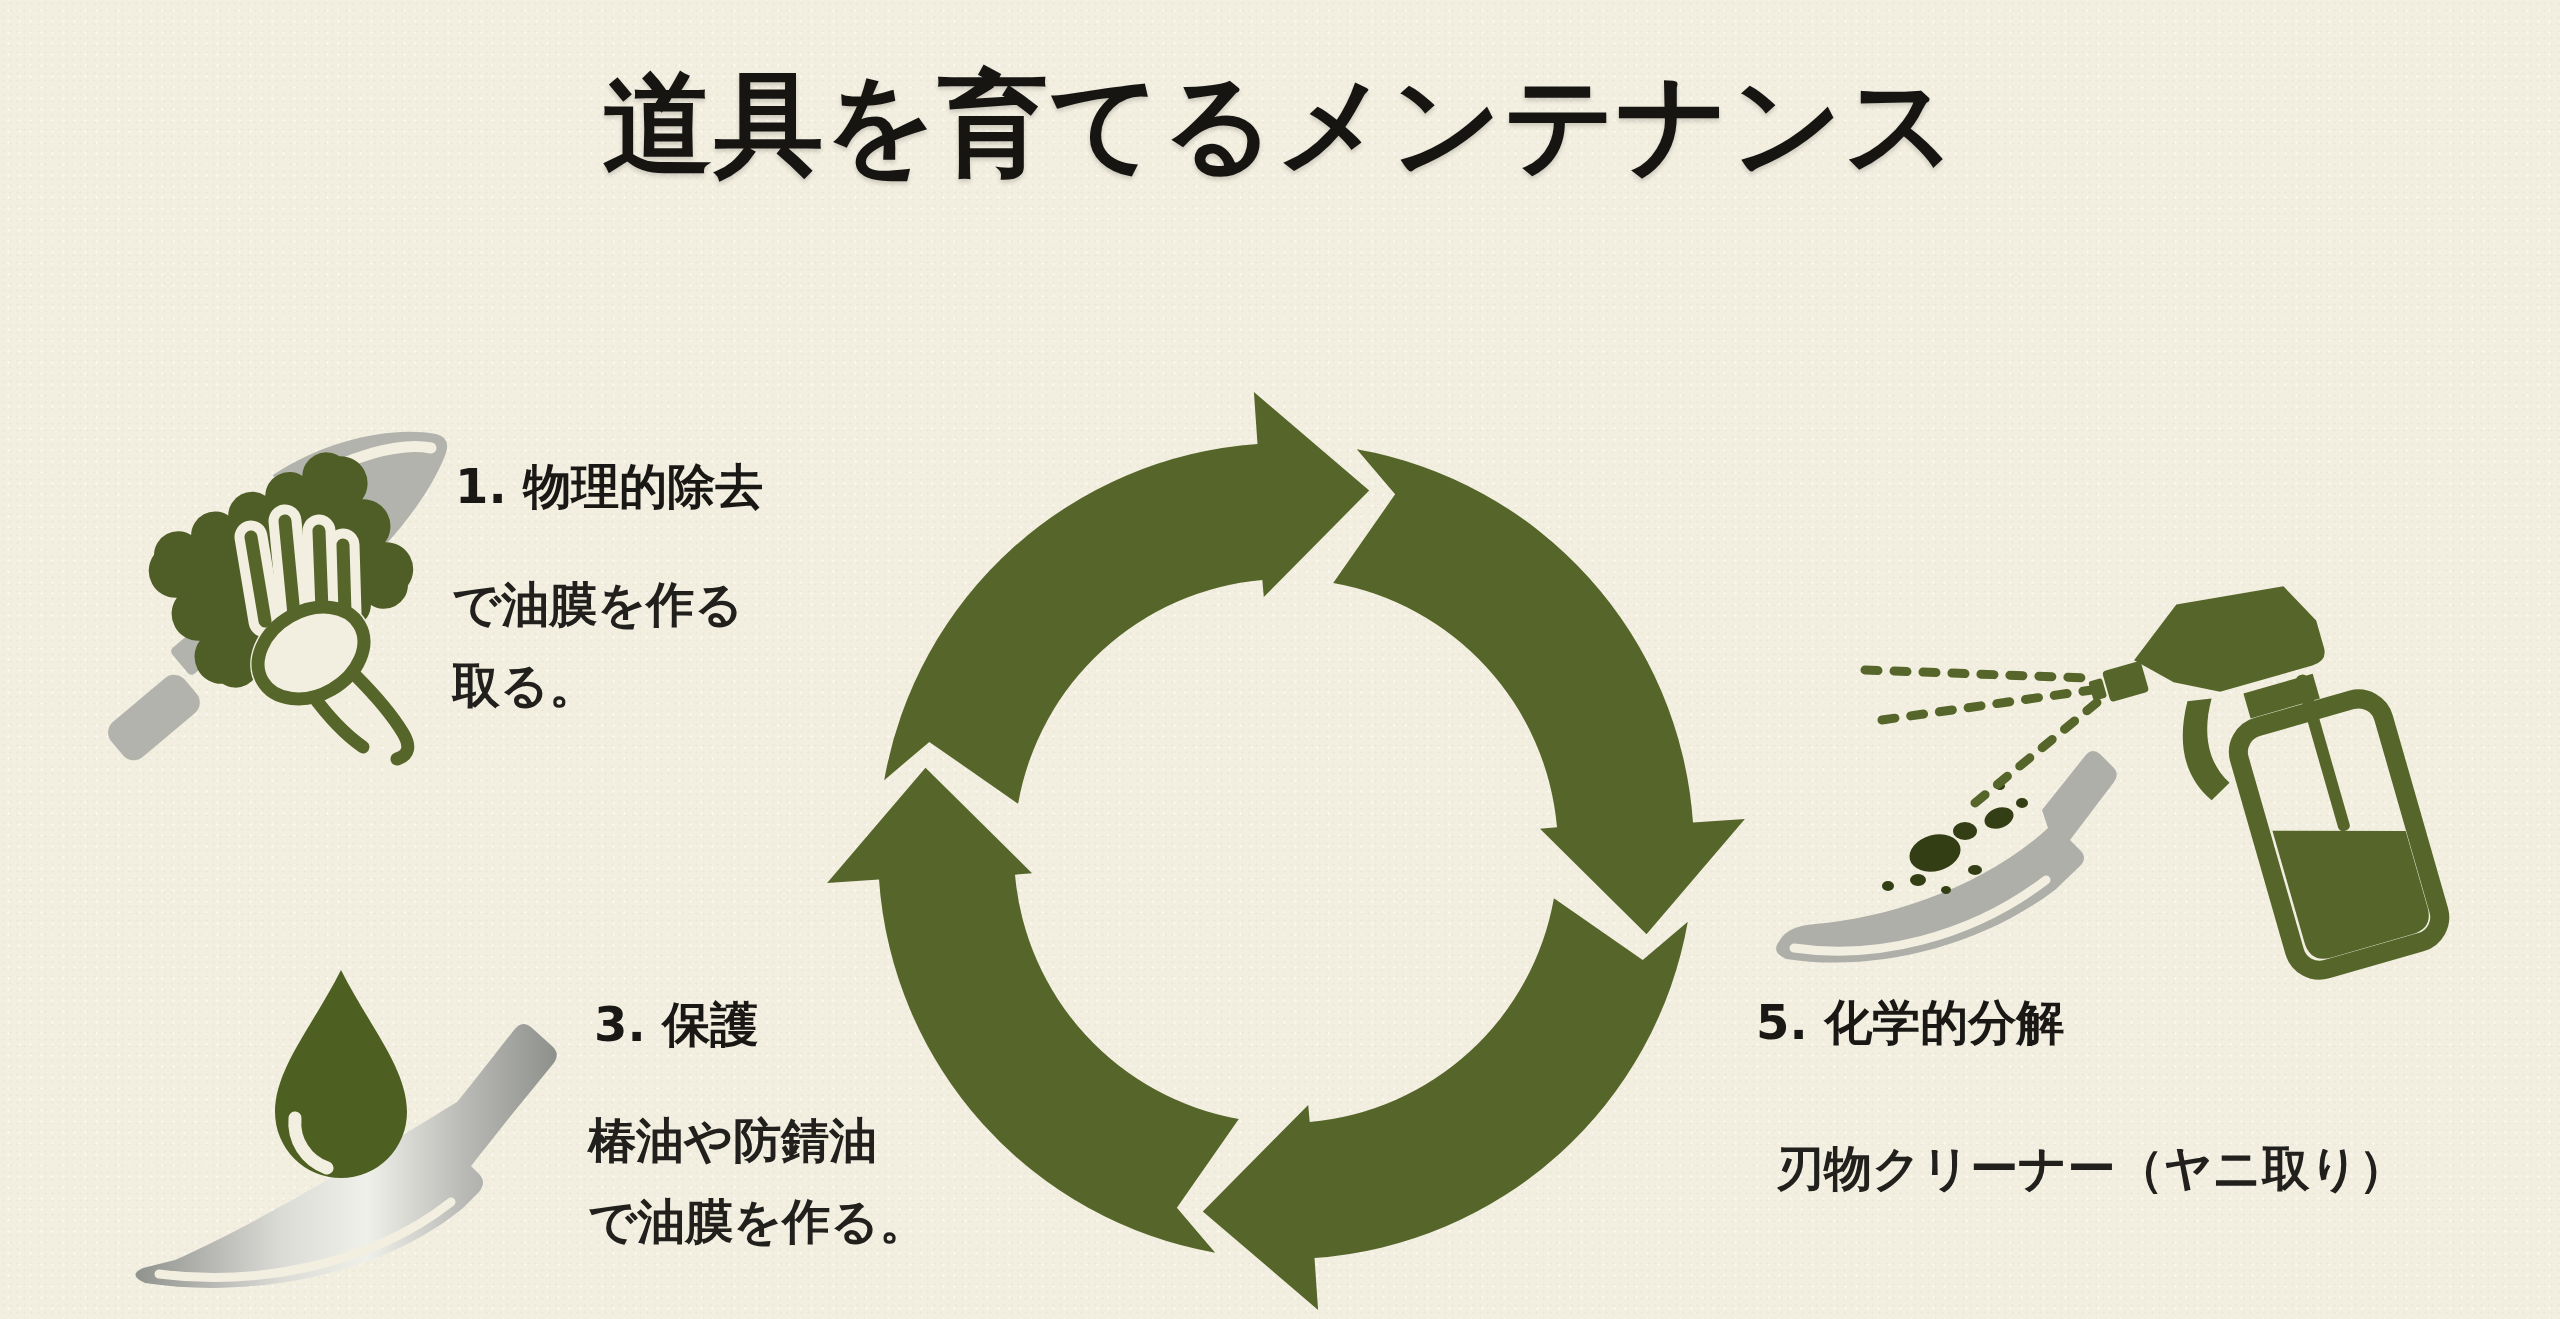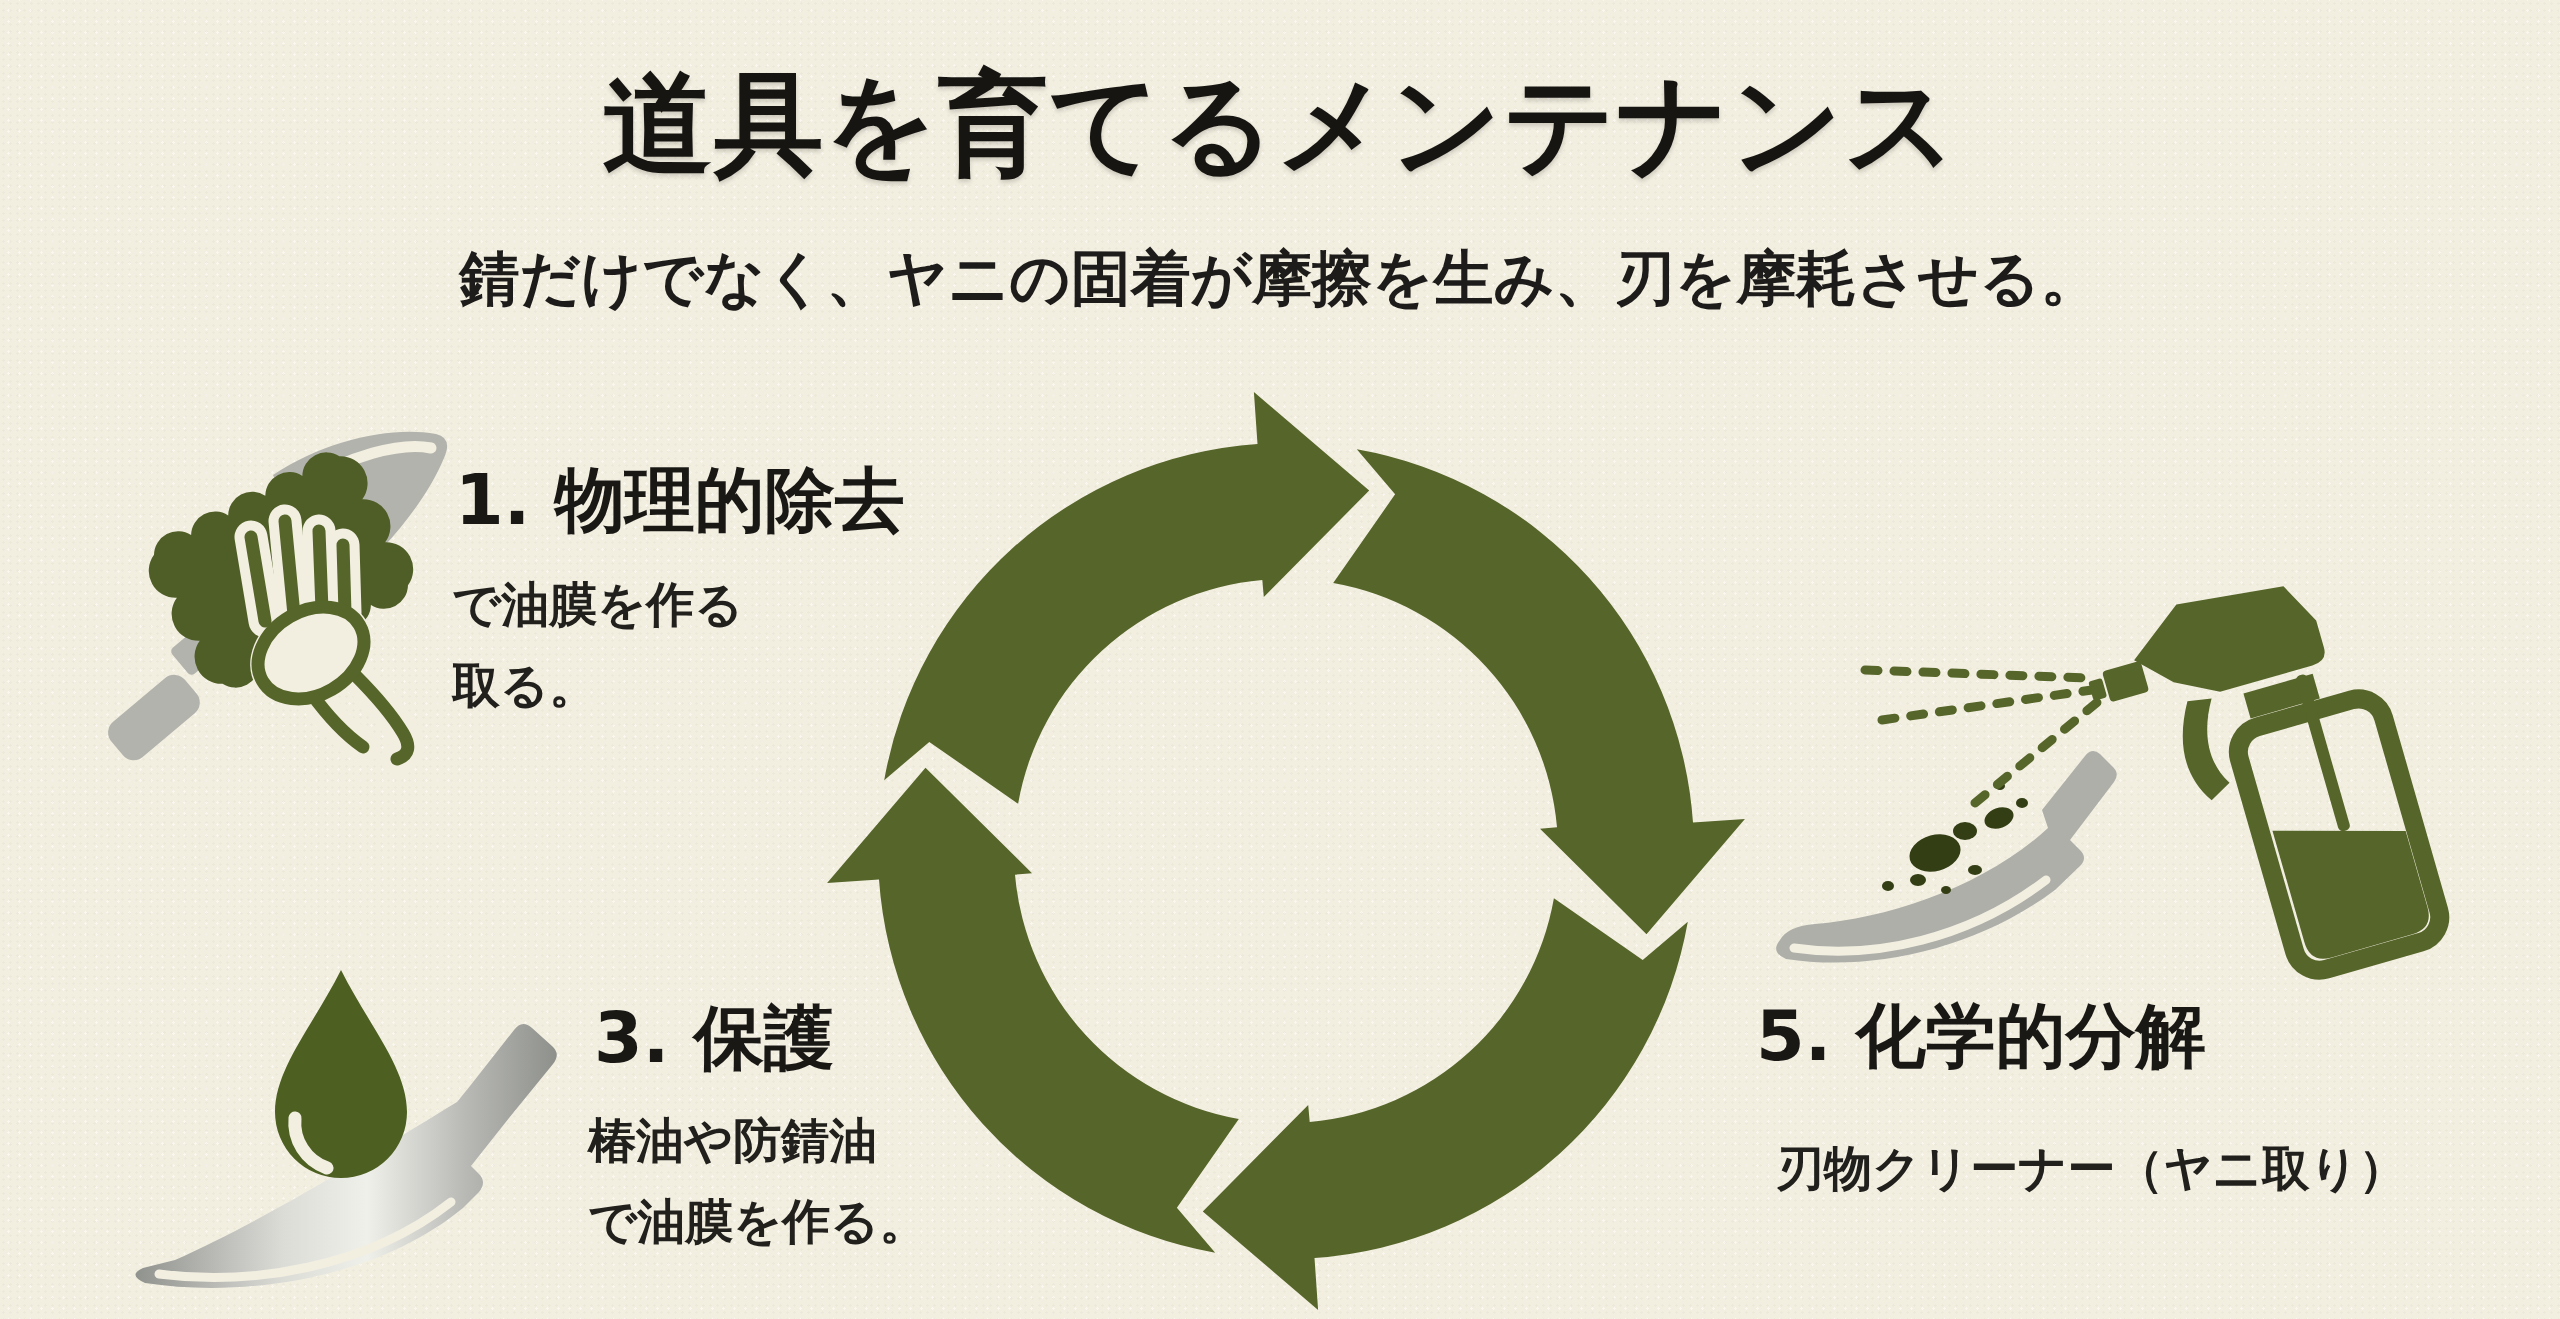--- a/index.html
+++ b/index.html
@@ -28,38 +28,37 @@
   }
   .subtitle{
     position:absolute;left:0;right:0;top:236px;
     text-align:center;
     font-weight:700;font-size:60px;line-height:1.4;
     color:#1d1c1a;
     margin:0;
   }
   .step-heading{
     position:absolute;
-    font-weight:700;font-size:70px;line-height:1.2;
+    font-weight:700;font-size:48px;line-height:1.2;
     color:#191815;margin:0;white-space:nowrap;
   }
   .step-desc{
     position:absolute;
     font-weight:700;font-size:48px;line-height:81px;
     color:#21201c;margin:0;white-space:nowrap;
   }
   .abs{position:absolute;}
   svg{display:block;overflow:visible;}
 </style>
 </head>
 <body>
 
 <div class="canvas">
 
   <h1 class="title">道具を育てるメンテナンス</h1>
-  <p class="subtitle">錆だけでなく、ヤニの固着が摩擦を生み、刃を摩耗させる。</p>
 
   <svg class="abs" style="left:816px;top:381px;" width="940" height="940" viewBox="-470 -470 940 940">
     <g fill="#566529">
       <path id="cseg" d="M -401.8 -70.8
                A 408 408 0 0 1 -28.5 -407
                L -32.1 -458.9
                L 83.2 -360.5
                L -22.2 -254
                L -23.7 -271
                A 272 272 0 0 0 -267.9 -47.2

